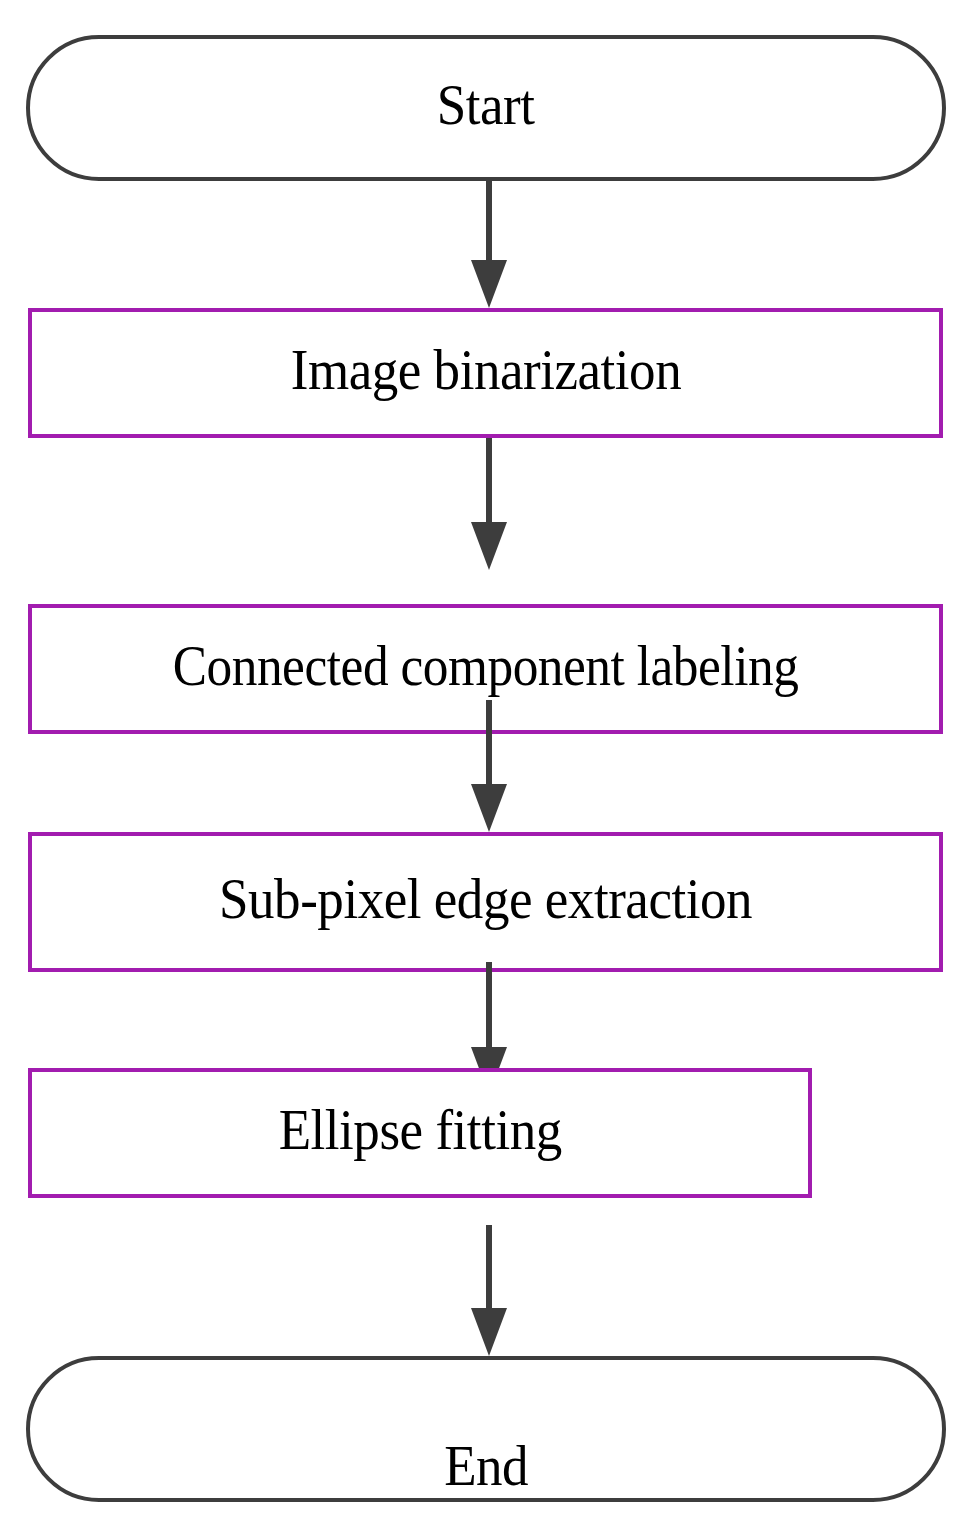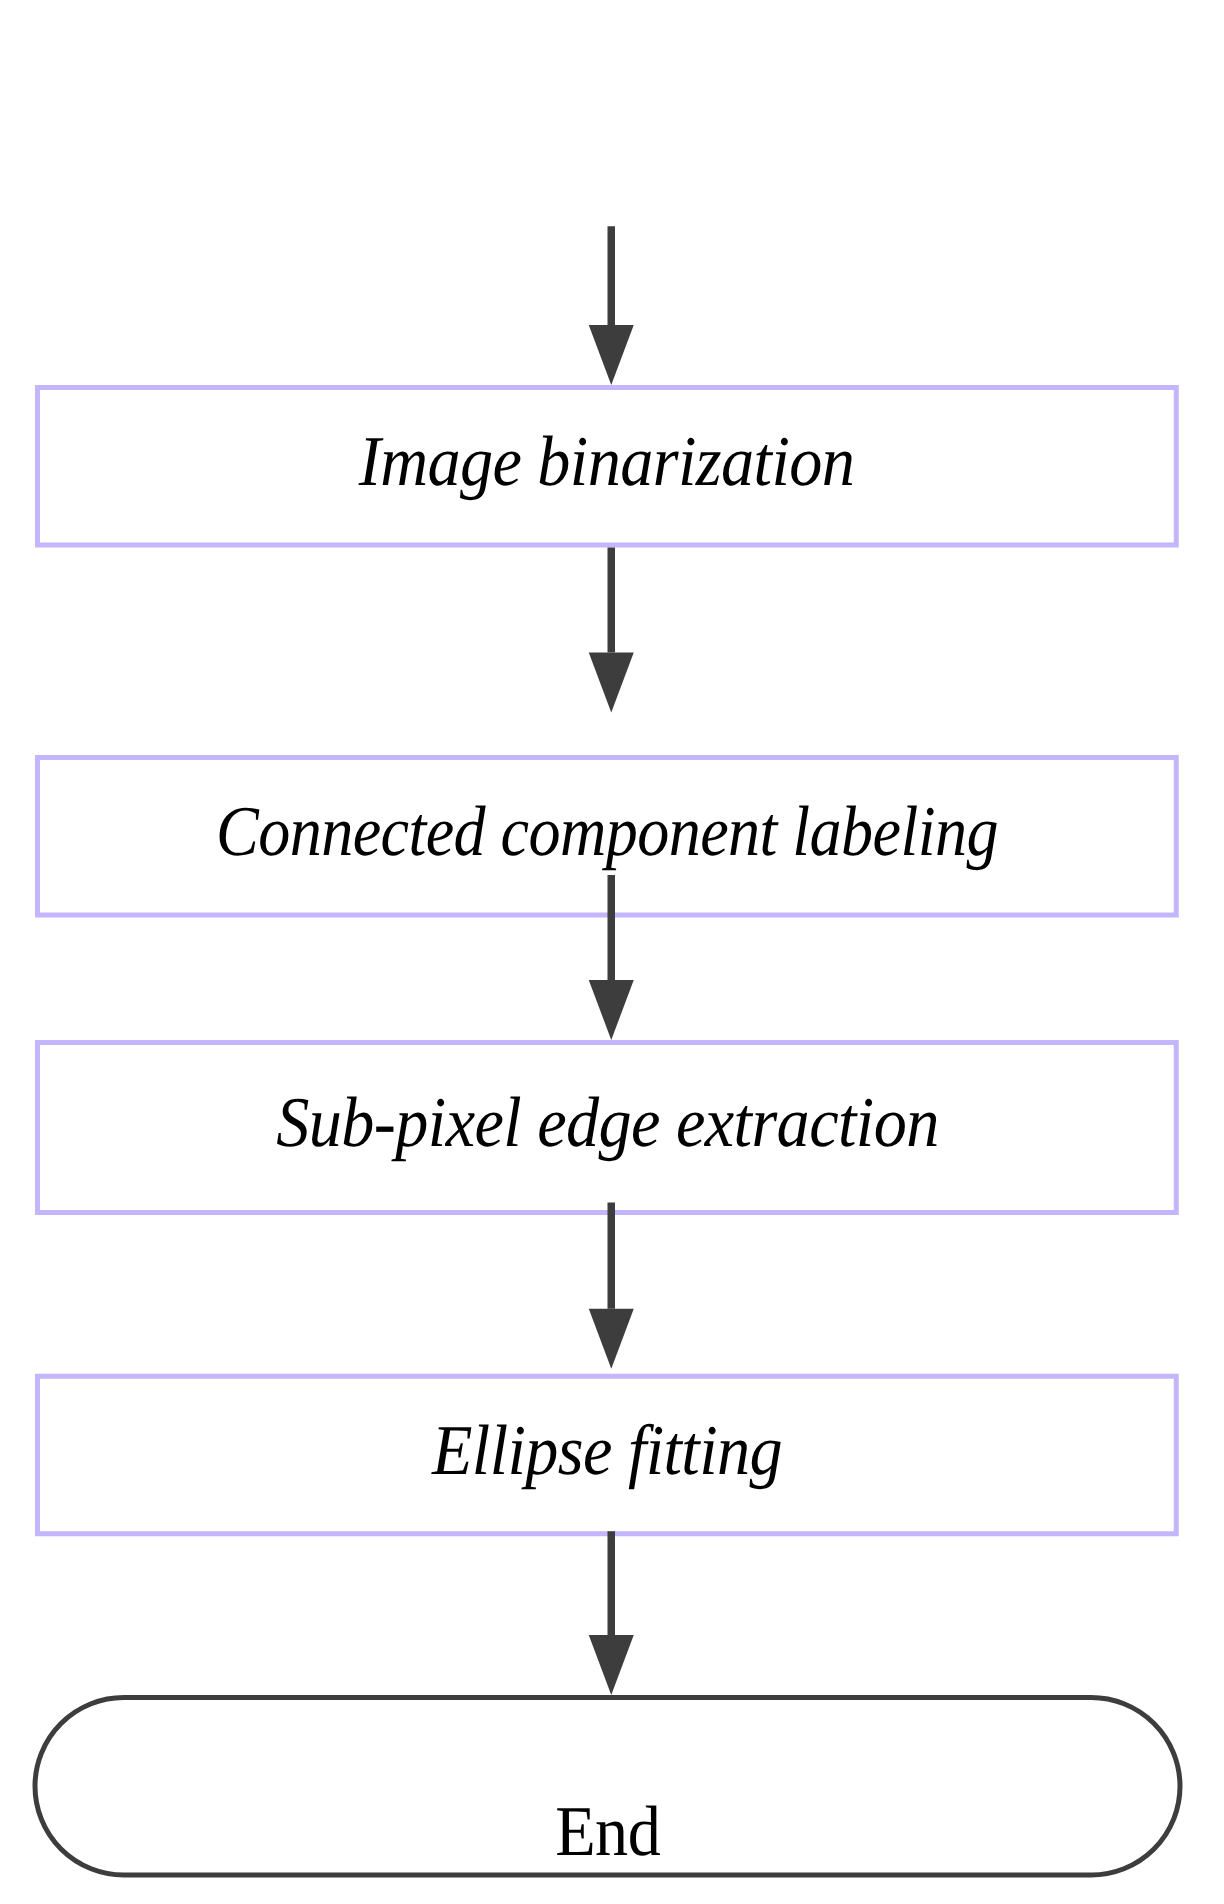--- a/index.html
+++ b/index.html
@@ -29,23 +29,22 @@
     align-items: center;
     justify-content: center;
   }
 
   .node-terminator {
     border: 4px solid #3d3d3d;
     border-radius: 9999px;
   }
 
   .node-process {
-    border: 4px solid #c4b5fd;
+    border: 4px solid #a21caf;
     border-radius: 0;
-    font-style: italic;
   }
 
   .node-label {
     color: #000000;
     font-family: "Liberation Serif", "DejaVu Serif", serif;
     font-size: 57px;
     line-height: 1;
     font-weight: 400;
     letter-spacing: -0.5px;
     white-space: nowrap;
@@ -81,20 +80,23 @@
     border-left: 18px solid transparent;
     border-right: 18px solid transparent;
     border-top: 48px solid #3d3d3d;
   }
 </style>
 </head>
 <body>
 
 <div id="flow-canvas">
 
+  <div class="node node-terminator" style="left:26px; top:35px; width:920px; height:146px;">
+    <span class="node-label">Start</span>
+  </div>
 
   <div class="connector" style="left:471px; top:181px; height:127px;">
     <div class="stem" style="height:79px;"></div>
     <div class="head"></div>
   </div>
 
   <div class="node node-process" style="left:28px; top:308px; width:915px; height:130px;">
     <span class="node-label">Image binarization</span>
   </div>
 
@@ -114,21 +116,21 @@
 
   <div class="node node-process" style="left:28px; top:832px; width:915px; height:140px;">
     <span class="node-label">Sub-pixel edge extraction</span>
   </div>
 
   <div class="connector" style="left:471px; top:962px; height:133px;">
     <div class="stem" style="height:85px;"></div>
     <div class="head"></div>
   </div>
 
-  <div class="node node-process" style="left:28px; top:1099px; width:915px; height:130px;">
+  <div class="node node-process" style="left:28px; top:1068px; width:784px; height:130px;">
     <span class="node-label">Ellipse fitting</span>
   </div>
 
   <div class="connector" style="left:471px; top:1225px; height:131px;">
     <div class="stem" style="height:83px;"></div>
     <div class="head"></div>
   </div>
 
   <div class="node node-terminator" style="left:26px; top:1356px; width:920px; height:146px;align-items:flex-end;">
     <span class="node-label">End</span>

